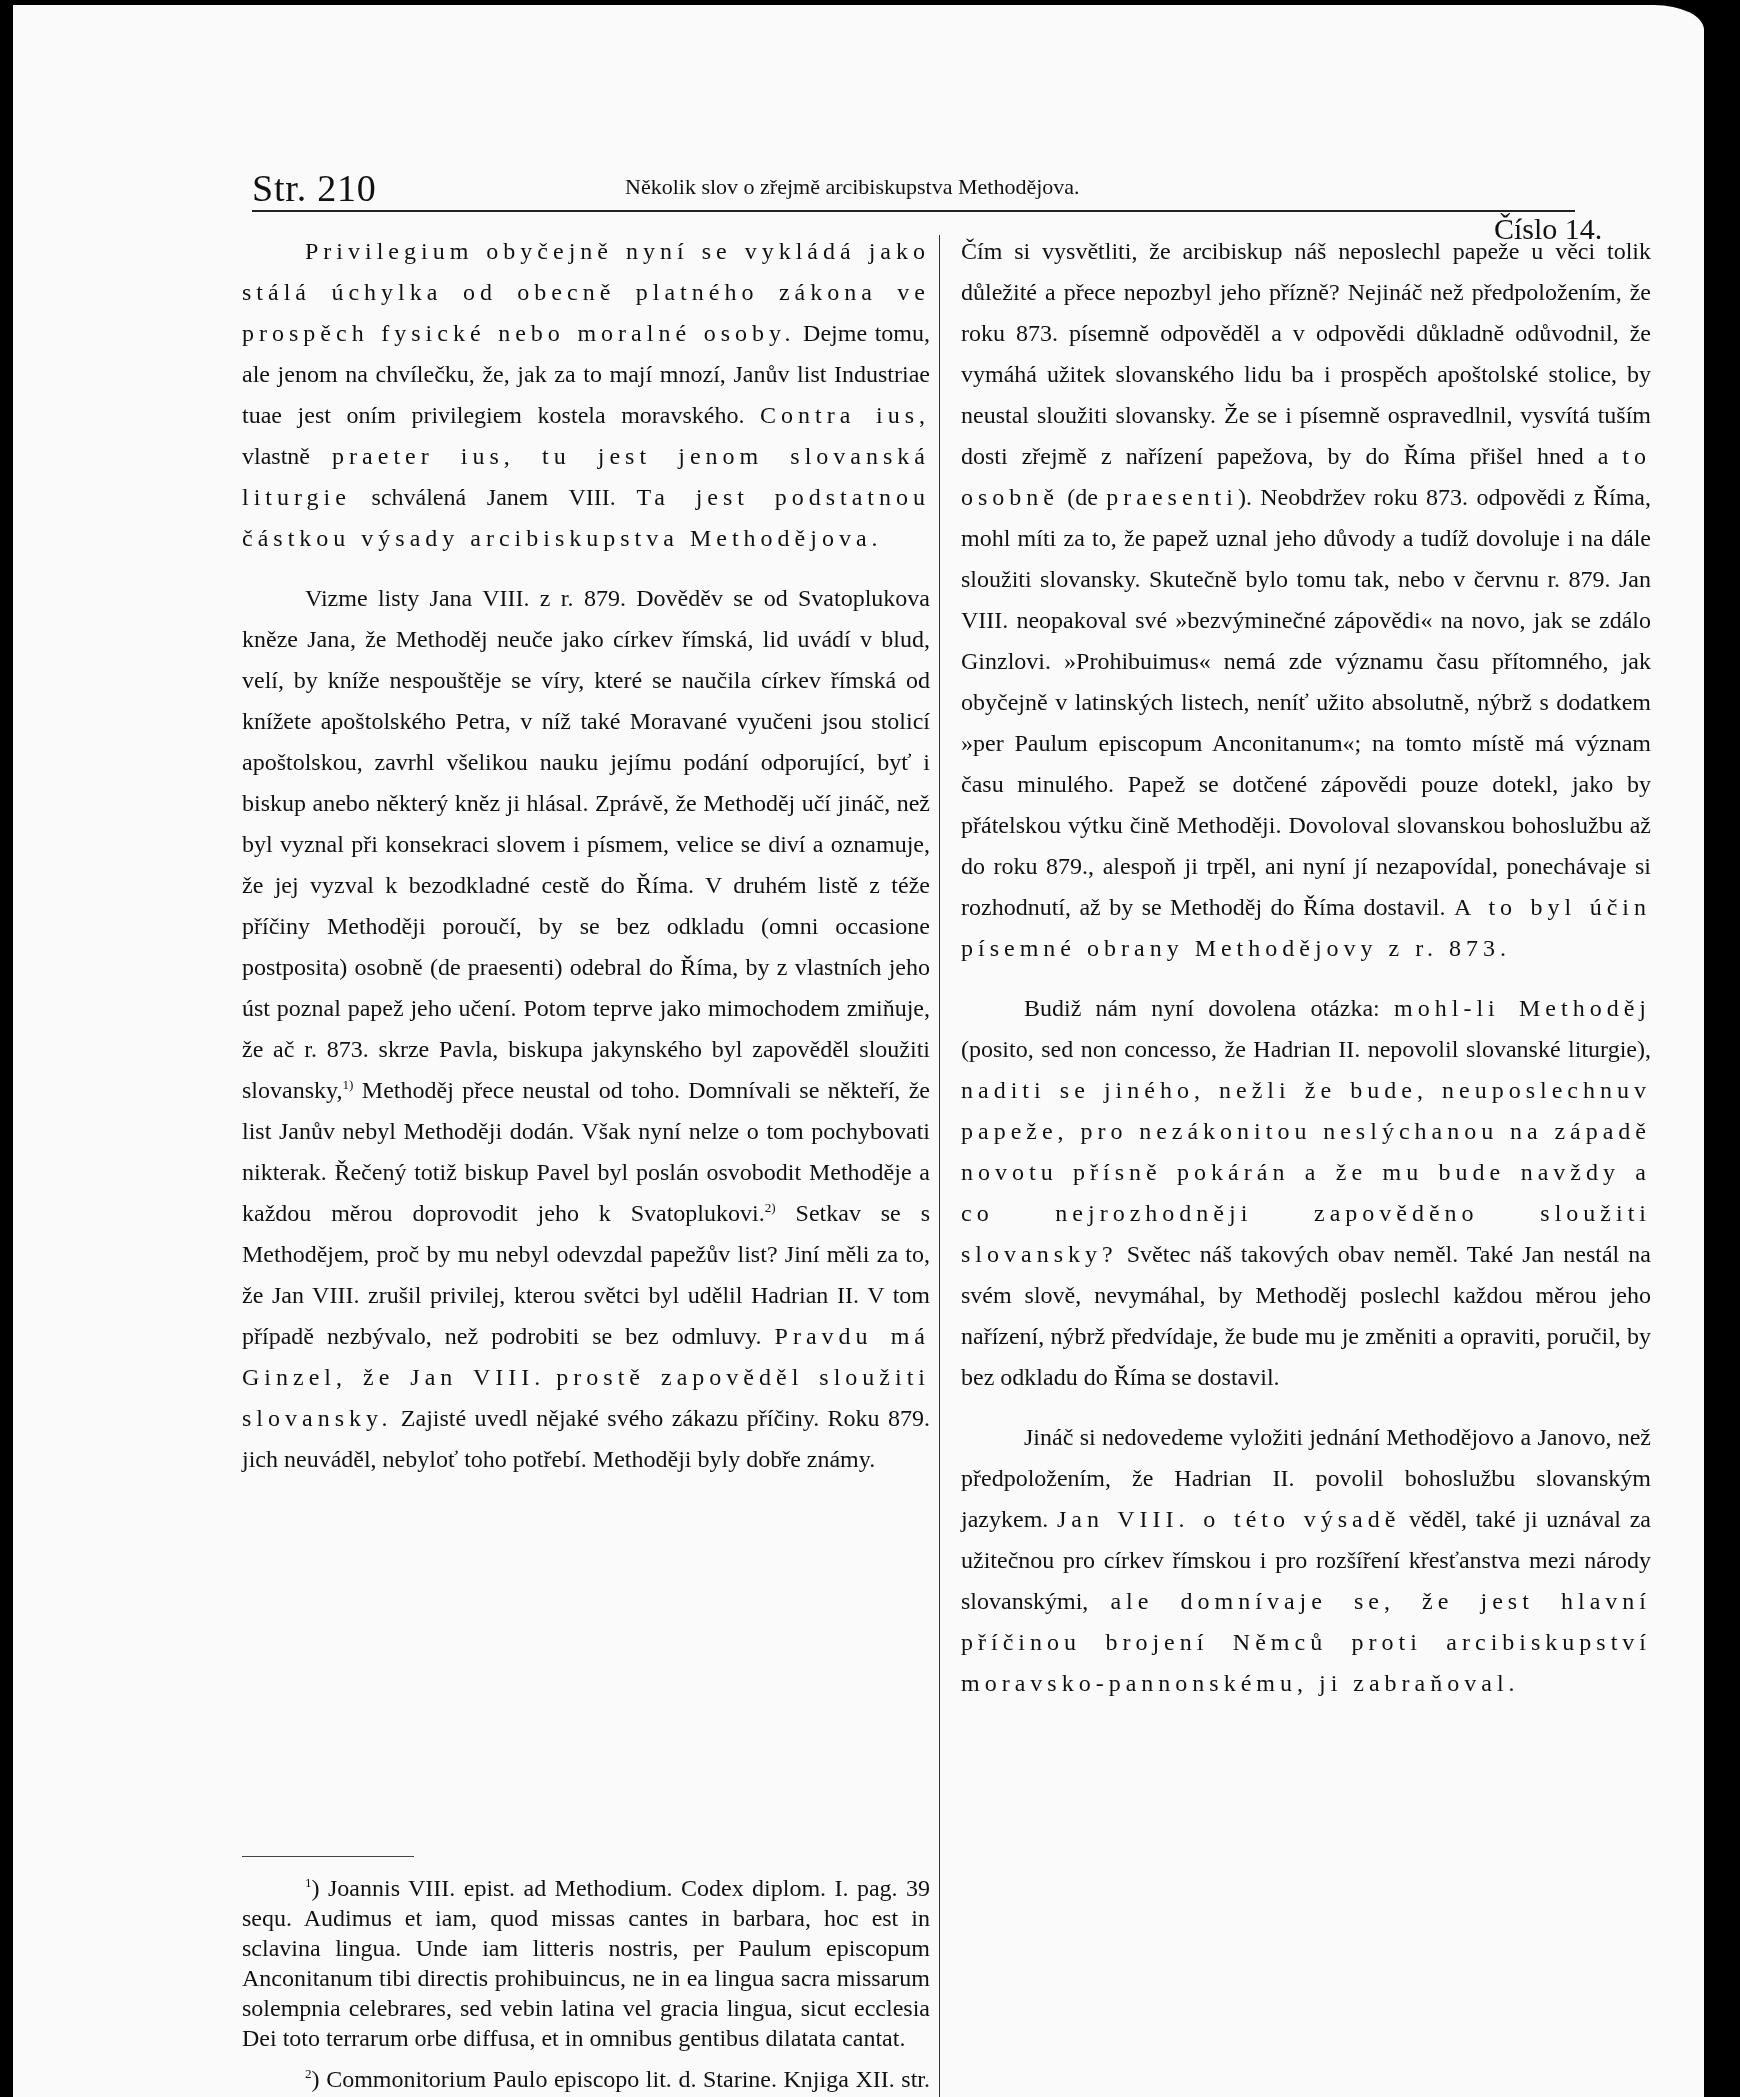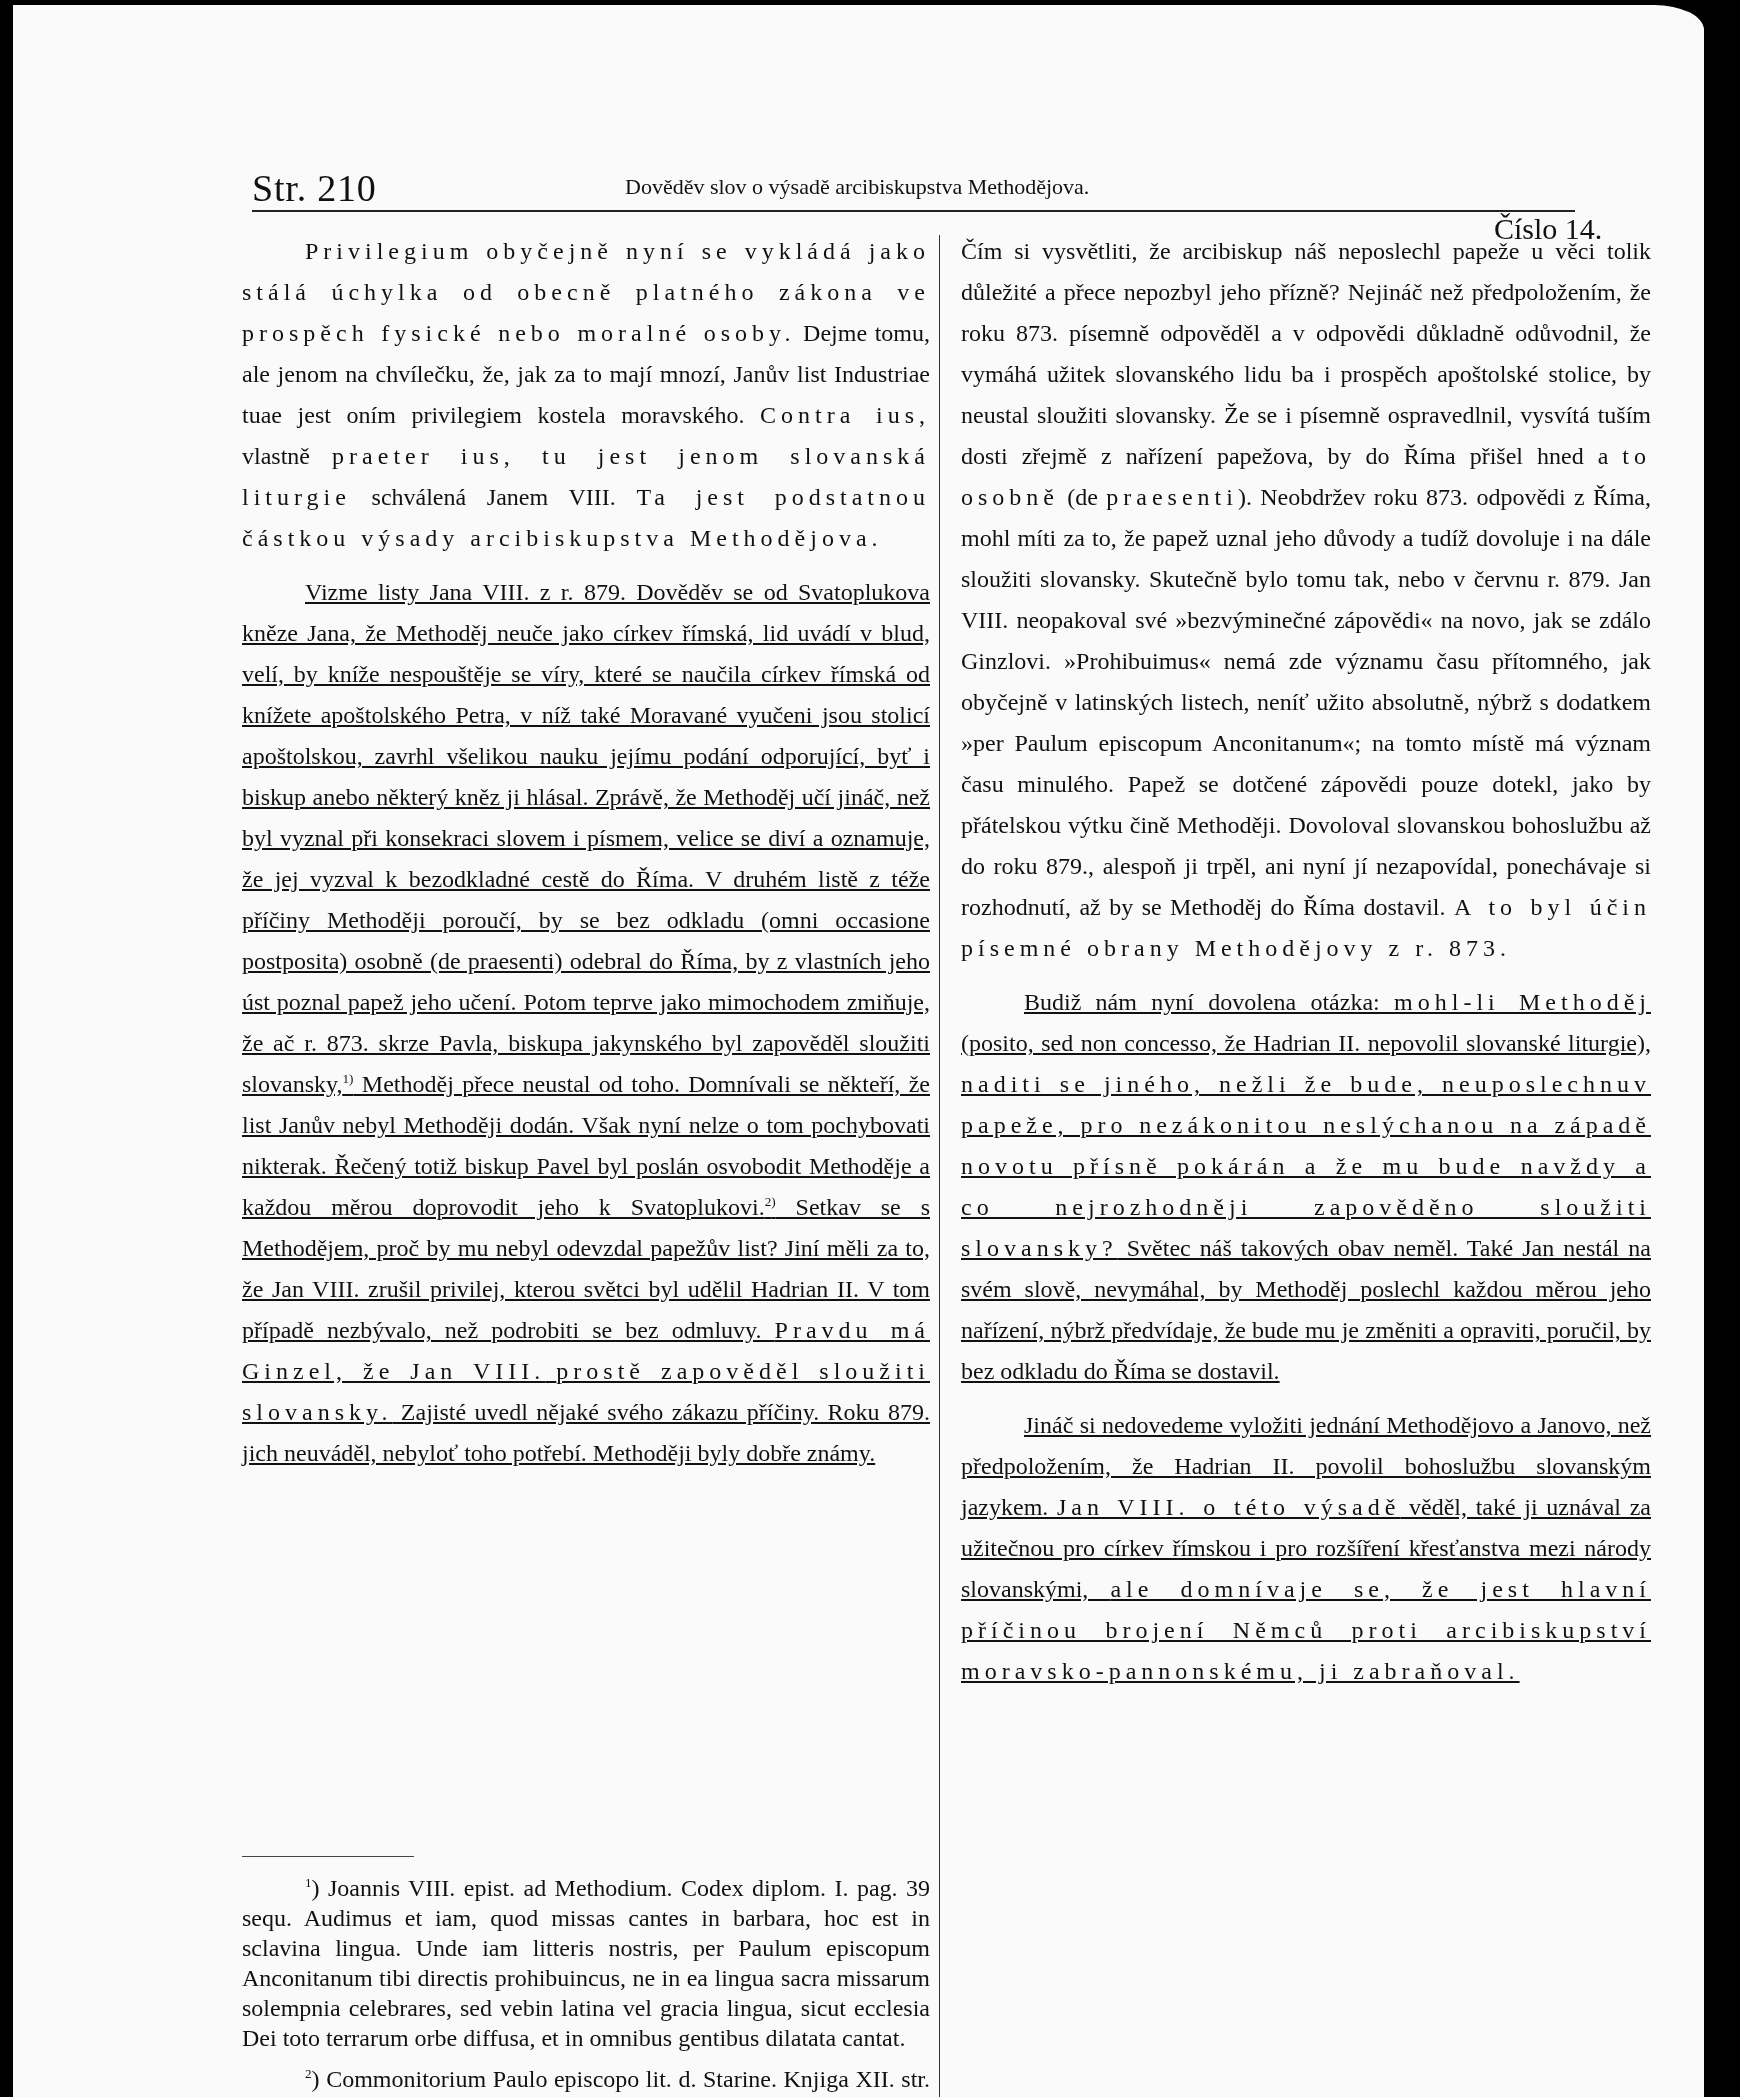--- a/index.html
+++ b/index.html
@@ -32,42 +32,42 @@
     position: absolute; top: 231px; width: 688px;
     font-size: 24px; line-height: 41px; text-align: justify;
   }
   .col-left { left: 242px; }
   .col-right { left: 961px; width: 690px; }
   .column-rule {
     position: absolute; left: 939px; top: 235px; width: 1.3px; height: 1963px; background: #333;
   }
   .para { margin: 0; text-indent: 63px; }
   .para.noindent { text-indent: 0; }
-  .para + .para { margin-top: 13px; text-decoration: underline; }
+  .para + .para { margin-top: 19px; }
   .spaced { letter-spacing: 5px; }
   .fn-rule {
     position: absolute; left: 242px; top: 1856px; width: 172px; height: 1.3px; background: #444;
   }
   .footnotes {
     position: absolute; left: 242px; top: 1873px; width: 688px;
     font-size: 24px; line-height: 30px; text-align: justify;
   }
   .footnotes p { margin: 0; text-indent: 63px; }
   .footnotes p + p { margin-top: 11px; }
   sup { font-size: 0.55em; vertical-align: 0.7em; line-height: 0; }
 </style>
 </head>
 <body>
 
 <div class="scan-frame"></div>
 <div class="page"></div>
 
 <div class="header">
   <span class="hdr-page">Str. 210</span>
-  <span class="hdr-title">Dověděv slov o výsadě arcibiskupstva Methodějova.</span>
+  <span class="hdr-title">Několik slov o zřejmě arcibiskupstva Methodějova.</span>
   <span class="hdr-issue">Číslo 14.</span>
 </div>
 <div class="header-rule"></div>
 
 <div class="column col-left">
   <p class="para">
     <span class="spaced">Privilegium obyčejně nyní se vykládá jako stálá úchylka od obecně platného zákona ve prospěch fysické nebo moralné osoby.</span><span> Dejme tomu, ale jenom na chvílečku, že, jak za to mají mnozí, Janův list Industriae tuae jest oním privilegiem kostela moravského. </span><span class="spaced">Contra ius,</span><span> vlastně </span><span class="spaced">praeter ius, tu jest jenom slovanská liturgie</span><span> schválená Janem VIII. </span><span class="spaced">Ta jest podstatnou částkou výsady arcibiskupstva Methodějova.</span>
   </p>
   <p class="para">
     <span>Vizme listy Jana VIII. z r. 879. Dověděv se od Svatoplukova kněze Jana, že Methoděj neuče jako církev římská, lid uvádí v blud, velí, by kníže nespouštěje se víry, které se naučila církev římská od knížete apoštolského Petra, v níž také Moravané vyučeni jsou stolicí apoštolskou, zavrhl všelikou nauku jejímu podání odporující, byť i biskup anebo některý kněz ji hlásal. Zprávě, že Methoděj učí jináč, než byl vyznal při konsekraci slovem i písmem, velice se diví a oznamuje, že jej vyzval k bezodkladné cestě do Říma. V druhém listě z téže příčiny Methoději poroučí, by se bez odkladu (omni occasione postposita) osobně (de praesenti) odebral do Říma, by z vlastních jeho úst poznal papež jeho učení. Potom teprve jako mimochodem zmiňuje, že ač r. 873. skrze Pavla, biskupa jakynského byl zapověděl sloužiti slovansky,</span><sup>1</sup><span style="vertical-align:0.7em;font-size:0.55em;line-height:0">)</span><span> Methoděj přece neustal od toho. Domnívali se někteří, že list Janův nebyl Methoději dodán. Však nyní nelze o tom pochybovati nikterak. Řečený totiž biskup Pavel byl poslán osvobodit Methoděje a každou měrou doprovodit jeho k Svatoplukovi.</span><sup>2</sup><span style="vertical-align:0.7em;font-size:0.55em;line-height:0">)</span><span> Setkav se s Methodějem, proč by mu nebyl odevzdal papežův list? Jiní měli za to, že Jan VIII. zrušil privilej, kterou světci byl udělil Hadrian II. V tom případě nezbývalo, než podrobiti se bez odmluvy. </span><span class="spaced">Pravdu má Ginzel, že Jan VIII.</span><span> </span><span class="spaced">prostě zapověděl sloužiti slovansky.</span><span> Zajisté uvedl nějaké svého zákazu příčiny. Roku 879. jich neuváděl, nebyloť toho potřebí. Methoději byly dobře známy.</span>

